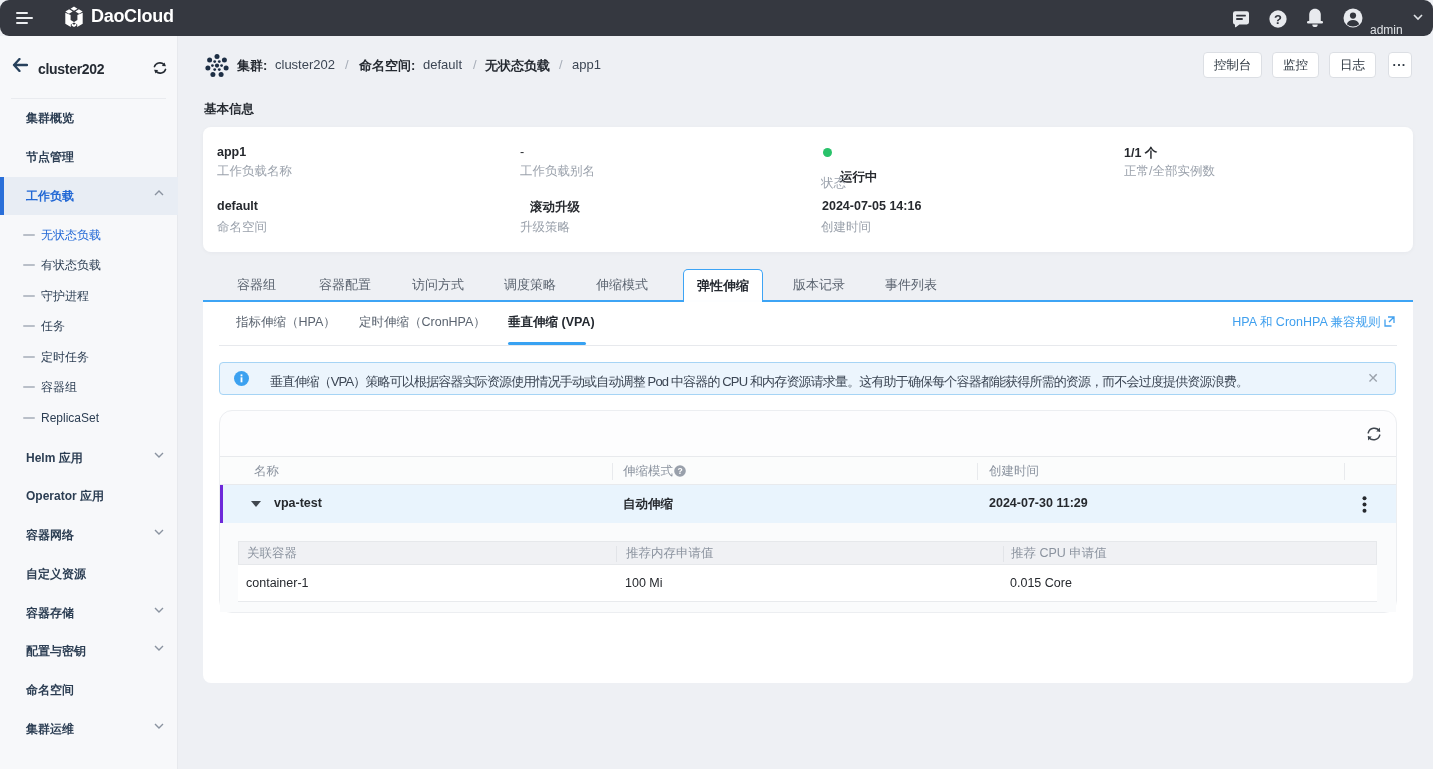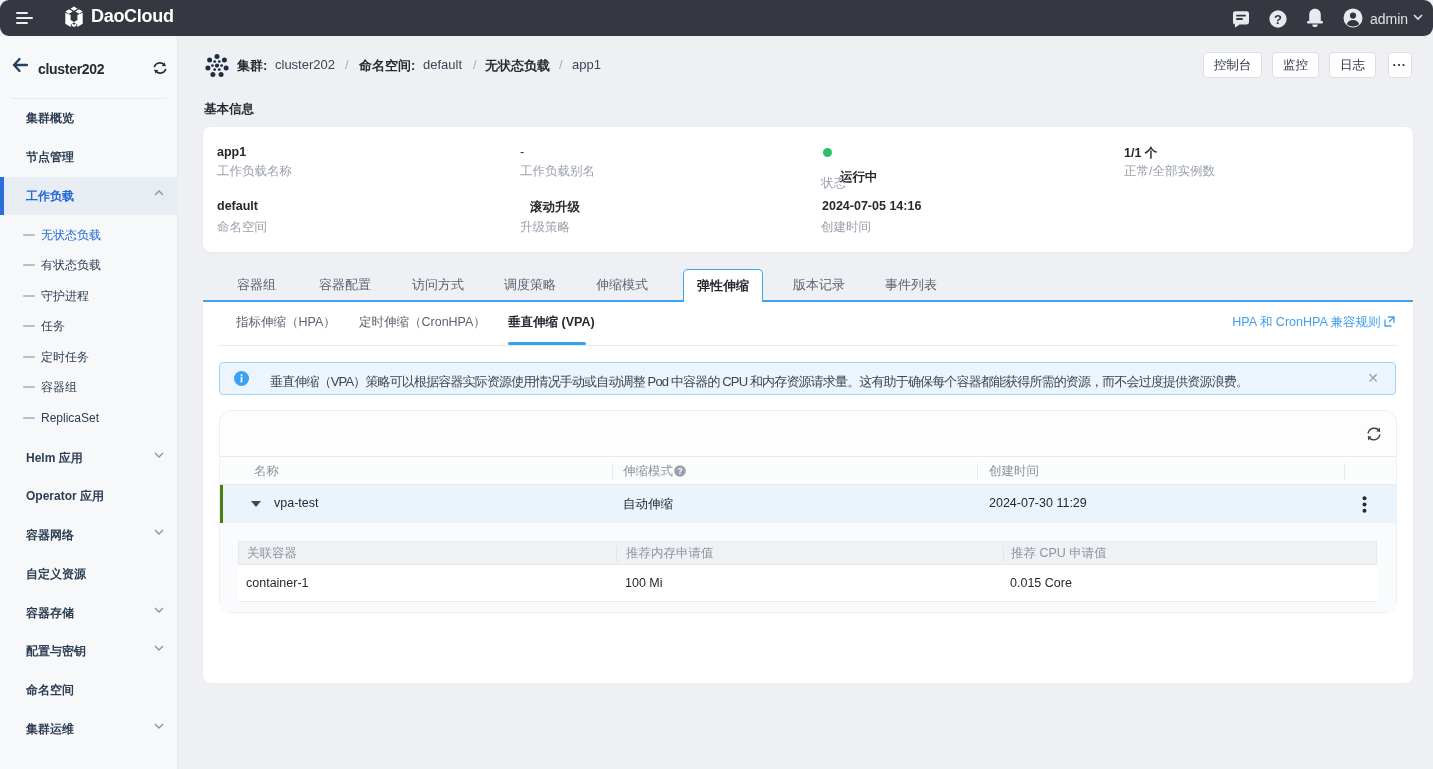--- a/index.html
+++ b/index.html
@@ -8,21 +8,21 @@
 body{font-family:"Liberation Sans",sans-serif;-webkit-font-smoothing:antialiased;transform:translateZ(0);background:#eef0f4;color:#26292e;position:relative;}
 
 #topbar{position:absolute;left:0;top:0;width:1433px;height:36px;background:rgba(51,54,62,.992);border-radius:9px;}
 #topbar .burger{position:absolute;left:16px;top:12px;width:17px;height:13px;}
 #topbar .burger i{display:block;height:1.7px;background:#eceef1;border-radius:1px;margin-bottom:3.4px;}
 #topbar .burger i:nth-child(1),#topbar .burger i:nth-child(3){width:11.5px;}
 #topbar .burger i:nth-child(2){width:16.5px;}
 #logo{position:absolute;}
 #logotext{position:absolute;left:91px;top:6px;font-size:18px;font-weight:bold;color:#fff;letter-spacing:-.3px;}
 .tbicon{position:absolute;top:9px;width:19px;height:19px;}
-#adminname{position:absolute;left:1370px;top:11px;font-size:14px;color:#dfe2e6;}
+#adminname{position:absolute;left:1370px;top:23px;font-size:12px;color:#dfe2e6;}
 #caret{position:absolute;left:1413px;top:14px;}
 
 #sidebar{position:absolute;left:0;top:36px;width:178px;height:733px;background:rgba(247,248,250,.992);border-right:1px solid #e7e9ed;}
 #sbhead{position:absolute;left:0;top:0;width:178px;height:60px;}
 #sbhead .back{position:absolute;left:12px;top:22px;}
 #sbhead .cname{position:absolute;left:38px;top:25px;font-size:14px;font-weight:bold;letter-spacing:-.3px;color:#252b33;}
 #sbhead .sync{position:absolute;left:153px;top:26px;}
 #sbdiv{position:absolute;left:11px;top:62px;width:155px;height:1px;background:#e9ebef;}
 .mi{position:absolute;left:0;width:178px;height:38px;line-height:38px;font-size:12px;font-weight:bold;color:#2c3e53;padding-left:26px;}
 .mi .chev{position:absolute;right:14px;top:13px;}
@@ -59,21 +59,21 @@
 
 #alert{position:absolute;left:16px;top:60px;width:1177px;height:33px;background:rgba(236,245,253,.992);border:1px solid #a6d4f5;border-radius:4px;}
 #alert .txt{position:absolute;left:50px;top:10px;font-size:13px;letter-spacing:-.85px;color:#3c4654;white-space:nowrap;}
 #alert .x{position:absolute;right:16px;top:7px;font-size:14px;color:#9ba2ac;}
 
 #tblbox{position:absolute;left:16px;top:108px;width:1178px;height:203px;border:1px solid #eceef1;border-radius:13px;background:rgba(253,253,254,.992);}
 #refresh{position:absolute;right:14px;top:15px;}
 #thead{position:absolute;left:0;top:45px;width:1176px;height:29px;background:rgba(251,252,252,.992);border-top:1px solid #e8eaed;border-bottom:1px solid #e8eaed;}
 .th{position:absolute;top:0;height:28px;line-height:28px;font-size:12.5px;color:#8b939f;}
 .colline{position:absolute;top:6px;width:1px;height:17px;background:#e8eaed;}
-#trow{position:absolute;left:0;top:74px;width:1176px;height:38px;background:rgba(233,244,253,.992);border-left:3px solid #4d7c0f;}
+#trow{position:absolute;left:0;top:74px;width:1176px;height:38px;background:rgba(233,244,253,.992);border-left:3px solid #6d28d9;font-weight:bold;}
 #trow .arrow{position:absolute;left:28px;top:16px;width:0;height:0;border-left:5.5px solid transparent;border-right:5.5px solid transparent;border-top:6.5px solid #40474f;}
 .td{position:absolute;font-size:12.5px;color:#26292e;white-space:nowrap;}
 #expzone{position:absolute;left:0;top:112px;width:1176px;height:89px;background:rgba(250,251,252,.992);}
 #subtbl{position:absolute;left:18px;top:18px;width:1139px;}
 #sthead{position:relative;width:1139px;height:24px;background:rgba(240,241,244,.992);border:1px solid #e6e8eb;}
 .sth{position:absolute;top:0;height:22px;line-height:22px;font-size:12.5px;color:#8b939f;}
 #strow{position:relative;width:1139px;height:37px;background:rgba(255,255,255,.992);border-bottom:1px solid #e8eaed;}
 .std{position:absolute;top:0;height:36px;line-height:36px;font-size:12.5px;color:#26292e;}
 svg{display:block;}
 </style>

